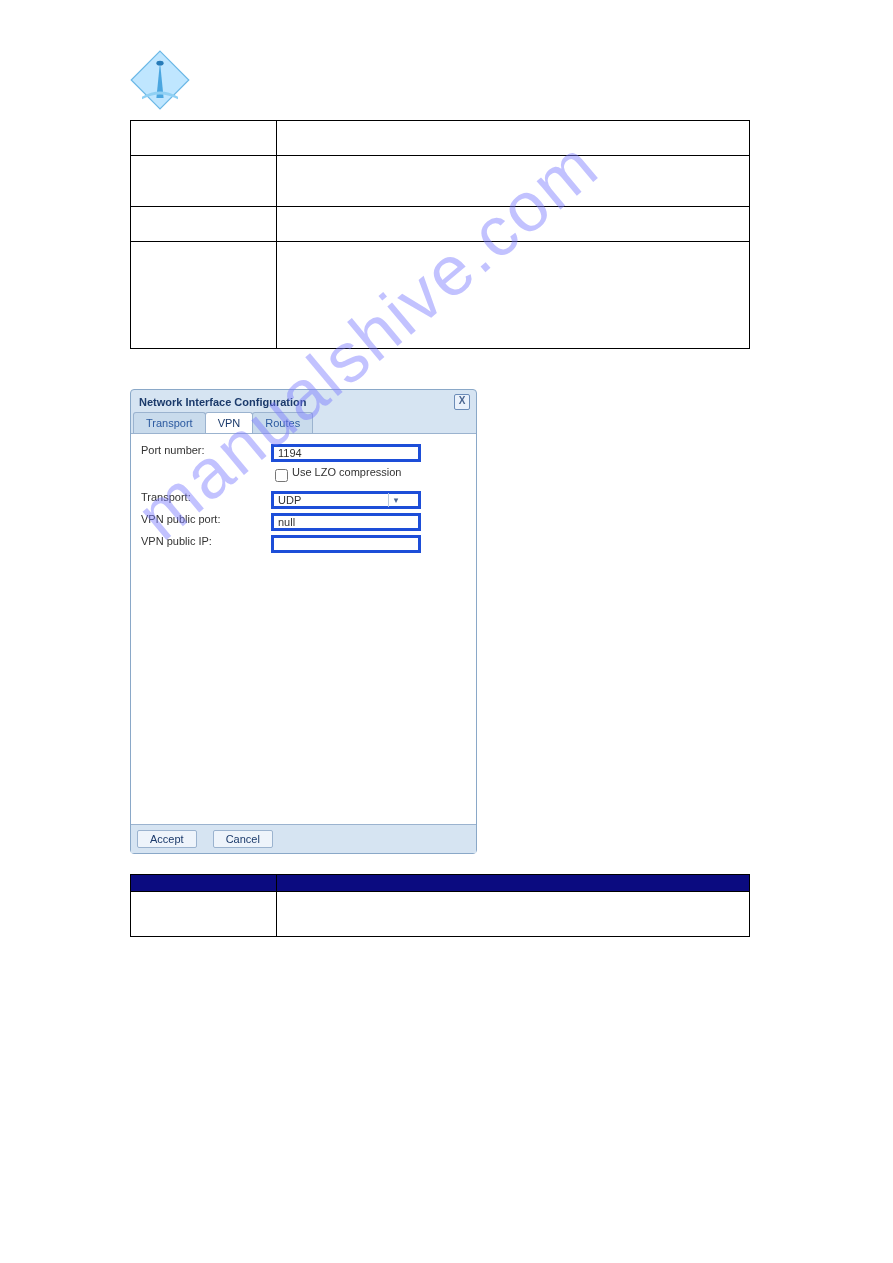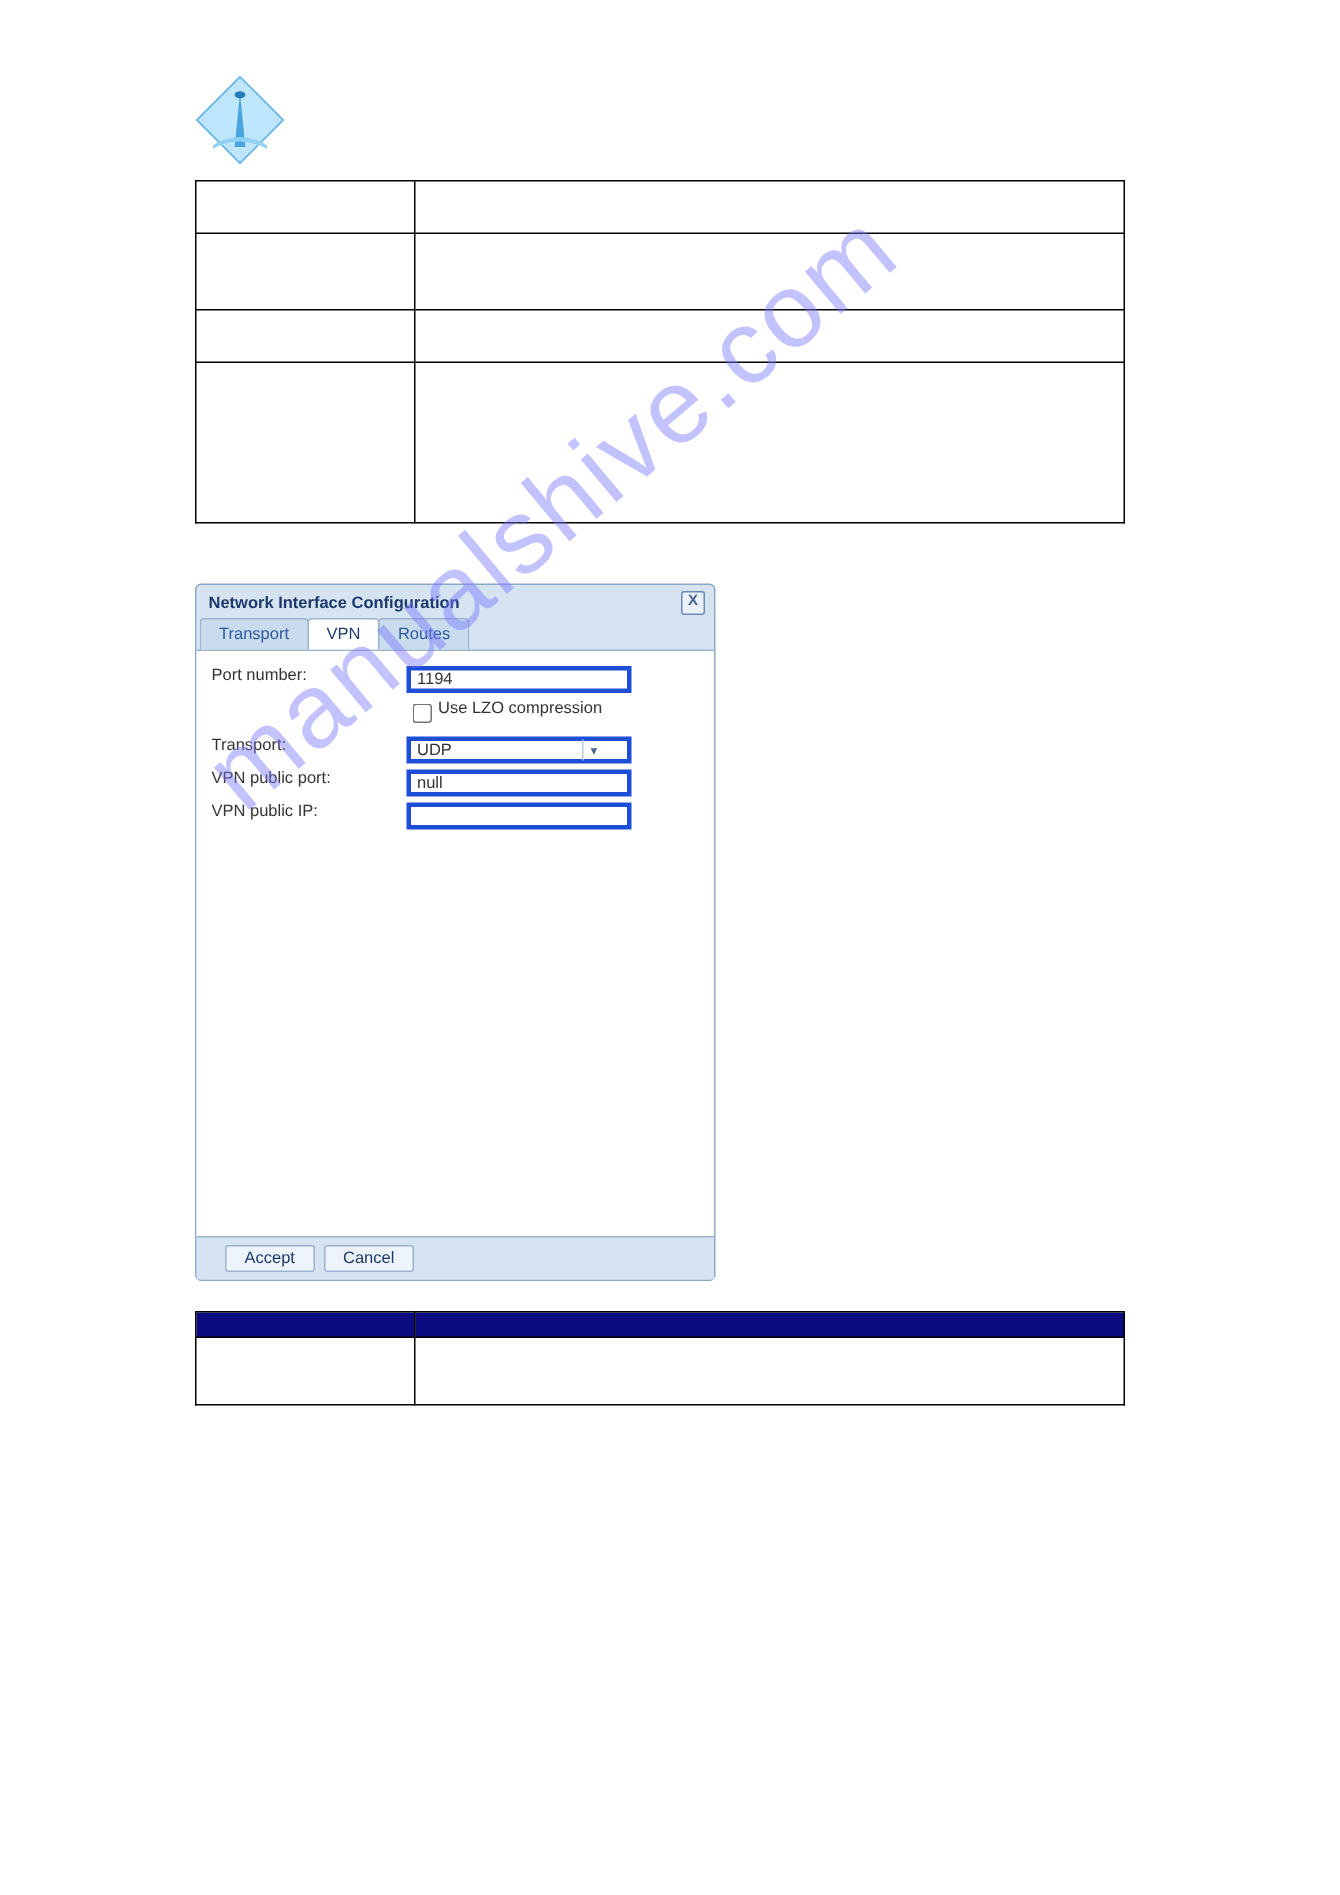--- a/index.html
+++ b/index.html
@@ -149,23 +149,23 @@
     position: absolute; right: 2px; top: 2px; width: 14px; height: 14px;
     display: flex; align-items: center; justify-content: center;
     font-size: 9px; color: #4a6590; pointer-events: none;
     border-left: 1px solid #b8c9df;
   }
   .chk-row { margin-left: 130px; display: flex; align-items: flex-start; font-size: 11px; color: #333; margin-bottom: 6px; }
   .chk-row input { margin-right: 4px; }
   .dialog-footer {
     background: #d6e4f2;
     border-top: 1px solid #9bb3cf;
-    padding: 5px 19px;
-    display: flex;
-    gap: 6px;
+    padding: 5px 6px;
+    display: flex;
+    gap: 16px;
   }
   .dlg-btn {
     background: #eef4fb;
     border: 1px solid #9bb3cf;
     border-radius: 2px;
     font-size: 11px;
     color: #1b3a6b;
     padding: 2px 12px;
     cursor: pointer;
   }

